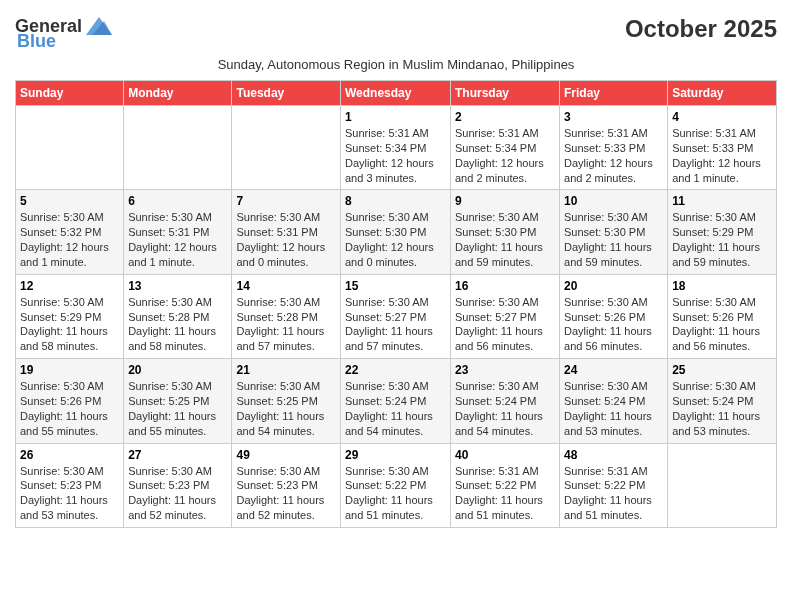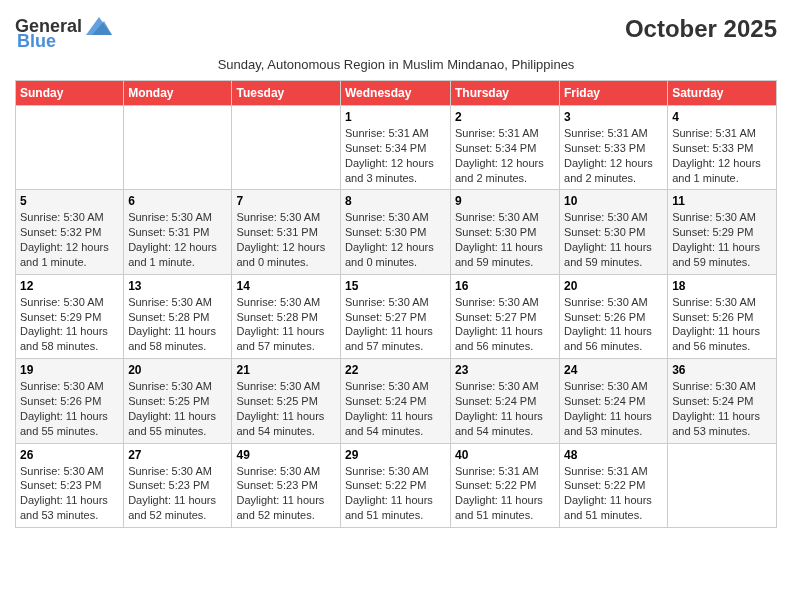--- a/index.html
+++ b/index.html
@@ -267,21 +267,21 @@
 Sunset: 5:24 PM
 Daylight: 11 hours and 54 minutes.</div>
         </td>
         <td>
           <span class="cell-date">24</span>
           <div class="cell-info" style="white-space: pre-line;">Sunrise: 5:30 AM
 Sunset: 5:24 PM
 Daylight: 11 hours and 53 minutes.</div>
         </td>
         <td>
-          <span class="cell-date">36</span>
+          <span class="cell-date">25</span>
           <div class="cell-info" style="white-space: pre-line;">Sunrise: 5:30 AM
 Sunset: 5:24 PM
 Daylight: 11 hours and 53 minutes.</div>
         </td>
       </tr>
       <tr class="row-white">
         <td>
           <span class="cell-date">26</span>
           <div class="cell-info" style="white-space: pre-line;">Sunrise: 5:30 AM
 Sunset: 5:23 PM

